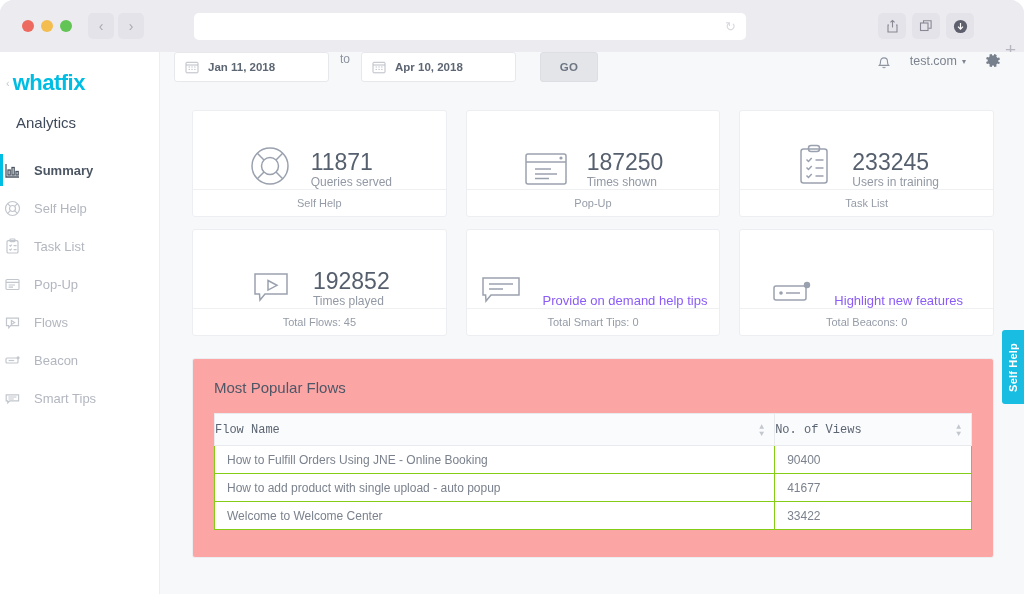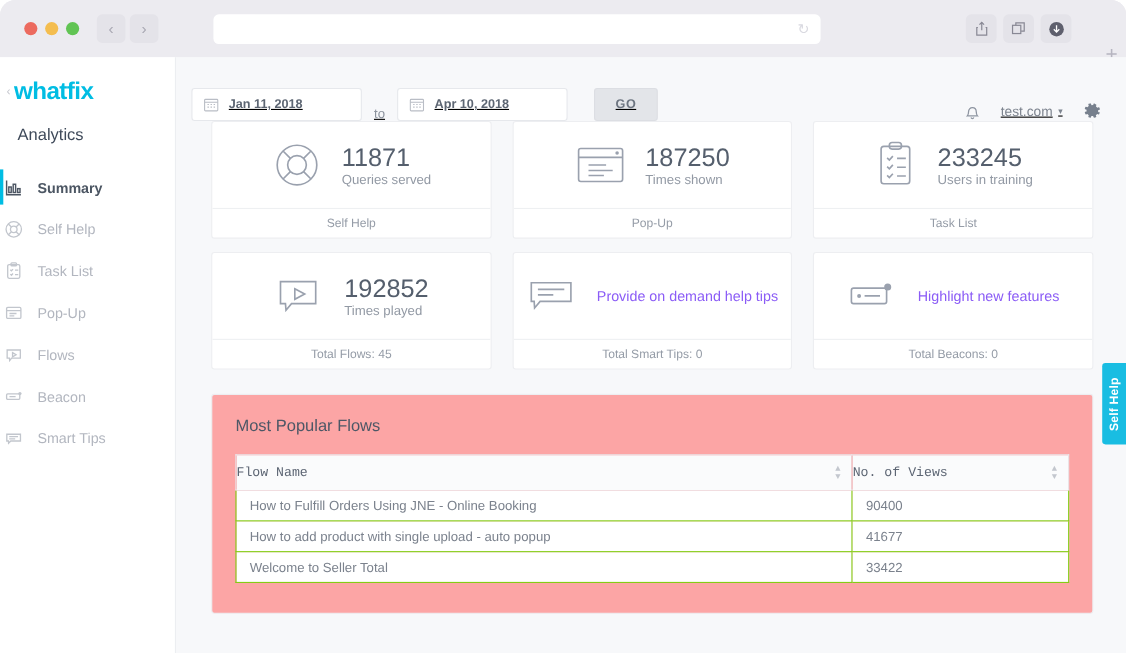--- a/index.html
+++ b/index.html
@@ -177,23 +177,22 @@
   .main {
     flex: 1;
     position: relative;
     overflow: hidden;
   }
 
   .topbar {
     height: 58px;
     background: #f7f8fa;
     display: flex;
-    align-items: flex-end;
+    align-items: flex-start;
     padding: 0 22px 0 14px;
-    text-decoration: underline;
   }
 
   .datefield {
     width: 155px;
     height: 30px;
     background: #ffffff;
     border: 1px solid #e6e8ec;
     border-radius: 3px;
     display: flex;
     align-items: center;
@@ -254,21 +253,21 @@
   .card {
     flex: 1;
     background: #ffffff;
     border: 1px solid #edeef1;
     border-radius: 3px;
     overflow: hidden;
   }
   .card-body {
     height: 78px;
     display: flex;
-    align-items: center;
+    align-items: flex-end;
     justify-content: center;
     gap: 18px;
   }
   .card-ic { color: #9aa1ae; flex: 0 0 auto; }
   .card-ic svg { display: block; }
   .card-num {
     font-size: 23px;
     color: #555f6d;
     line-height: 1.15;
   }
@@ -670,21 +669,21 @@
           <tbody>
             <tr>
               <td>How to Fulfill Orders Using JNE - Online Booking</td>
               <td>90400</td>
             </tr>
             <tr>
               <td>How to add product with single upload - auto popup</td>
               <td>41677</td>
             </tr>
             <tr>
-              <td>Welcome to Seller Total</td>
+              <td>Welcome to Welcome Center</td>
               <td>33422</td>
             </tr>
           </tbody>
         </table>
       </div>
 
       <div class="selfhelp-tab">
         <span>Self Help</span>
       </div>
 

